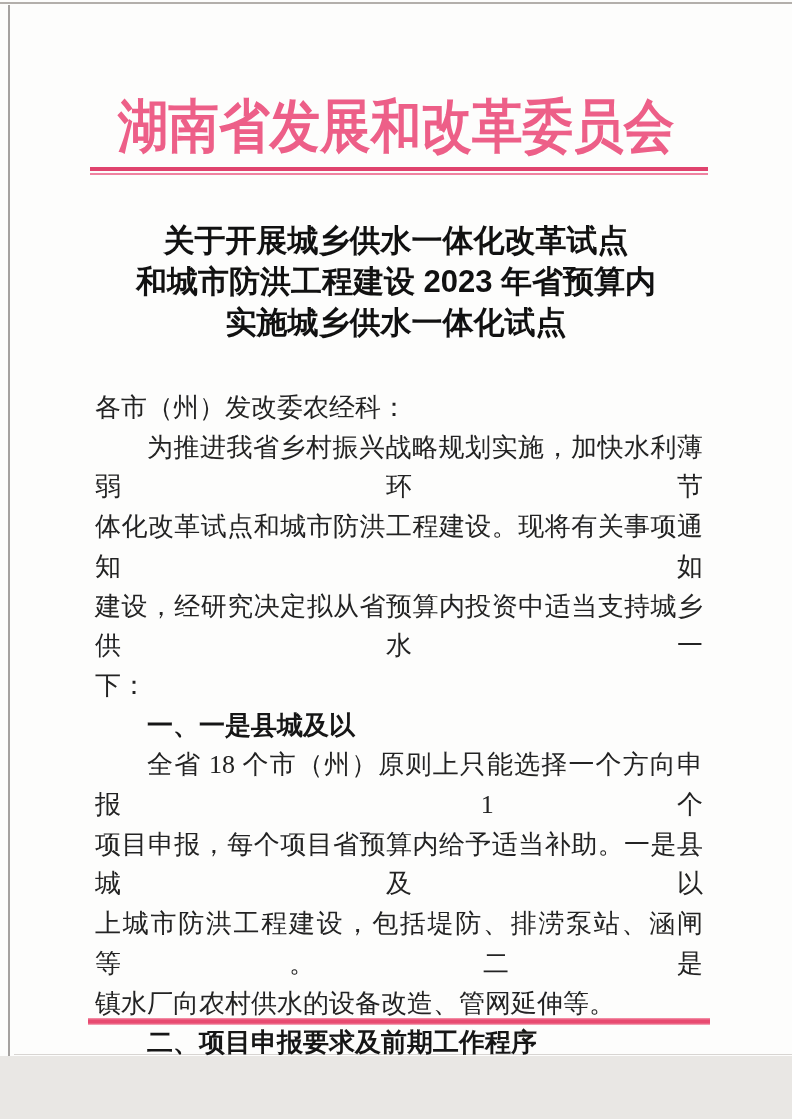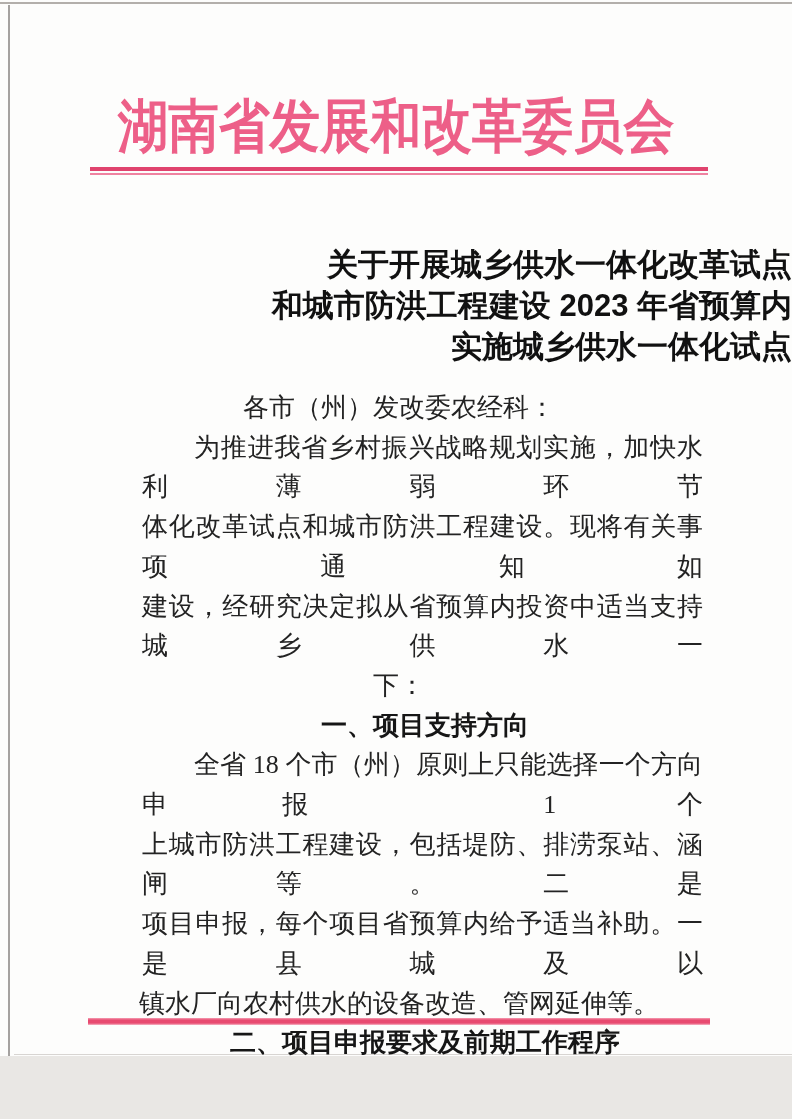--- a/index.html
+++ b/index.html
@@ -26,37 +26,37 @@
     transform-origin:50% 0;
     font-family:"Liberation Serif","DejaVu Serif",serif;
   }
   .head-rule{position:absolute;top:167px;left:90px;width:618px;}
   .head-rule .thick{height:4px;background:#e0436e;}
   .head-rule .gap{height:2px;background:transparent;}
   .head-rule .thin{height:2px;background:#ef82a0;}
 
   
   .doc-title{
-    position:absolute;top:244px;left:0;width:100%;
-    text-align:right;
+    position:absolute;top:220px;left:0;width:100%;
+    text-align:center;
     font-size:31px;line-height:41px;font-weight:700;
     color:#111;
     font-family:"Liberation Sans","DejaVu Sans",sans-serif;
   }
 
   
   .body-text{
     position:absolute;top:388px;left:95px;width:608px;
     font-size:26px;line-height:39.7px;
     color:#232323;
     font-family:"Liberation Serif","DejaVu Serif",serif;
   }
-  .line{white-space:nowrap;text-align:center;}
+  .line{white-space:nowrap;}
   .ind{text-indent:52px;}
-  .j{white-space:normal;text-align:justify;text-align-last:justify;margin-left:47px;}
+  .j{white-space:normal;text-align:justify;text-align-last:justify;}
   .b{
     font-family:"Liberation Sans","DejaVu Sans",sans-serif;
     font-weight:700;color:#161616;
   }
 
   
   .footer-rule{
     position:absolute;top:1018px;left:88px;width:622px;height:7px;
     background:linear-gradient(180deg,#f49db2 0%,#e84a70 30%,#e84a70 72%,#f6b7c6 100%);
   }
@@ -83,24 +83,24 @@
     <div class="title-line">和城市防洪工程建设 2023 年省预算内</div>
     <div class="title-line">实施城乡供水一体化试点</div>
   </div>
 
   <div class="body-text">
     <div class="line">各市（州）发改委农经科：</div>
     <div class="line ind j">为推进我省乡村振兴战略规划实施，加快水利薄弱环节</div>
     <div class="line j">体化改革试点和城市防洪工程建设。现将有关事项通知如</div>
     <div class="line j">建设，经研究决定拟从省预算内投资中适当支持城乡供水一</div>
     <div class="line">下：</div>
-    <div class="line ind b">一、项目支持方向</div>
+    <div class="line ind b">一、一是县城及以</div>
     <div class="line ind j">全省 18 个市（州）原则上只能选择一个方向申报 1 个</div>
+    <div class="line j">项目申报，每个项目省预算内给予适当补助。一是县城及以</div>
     <div class="line j">上城市防洪工程建设，包括堤防、排涝泵站、涵闸等。二是</div>
-    <div class="line j">项目申报，每个项目省预算内给予适当补助。一是县城及以</div>
     <div class="line">镇水厂向农村供水的设备改造、管网延伸等。</div>
     <div class="line ind b">二、项目申报要求及前期工作程序</div>
 
   </div>
 
   <div class="footer-rule"></div>
 
 </div>
 
 </body></html>

